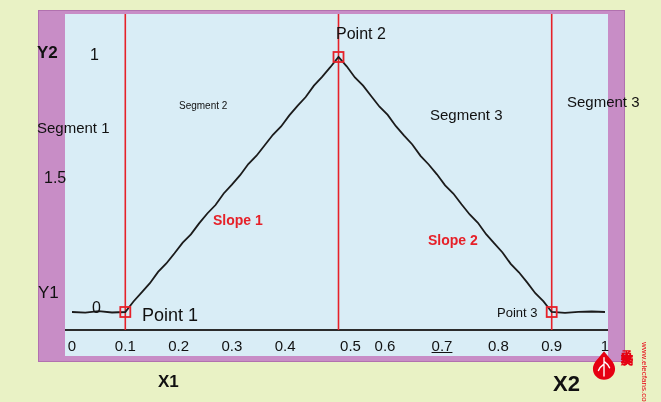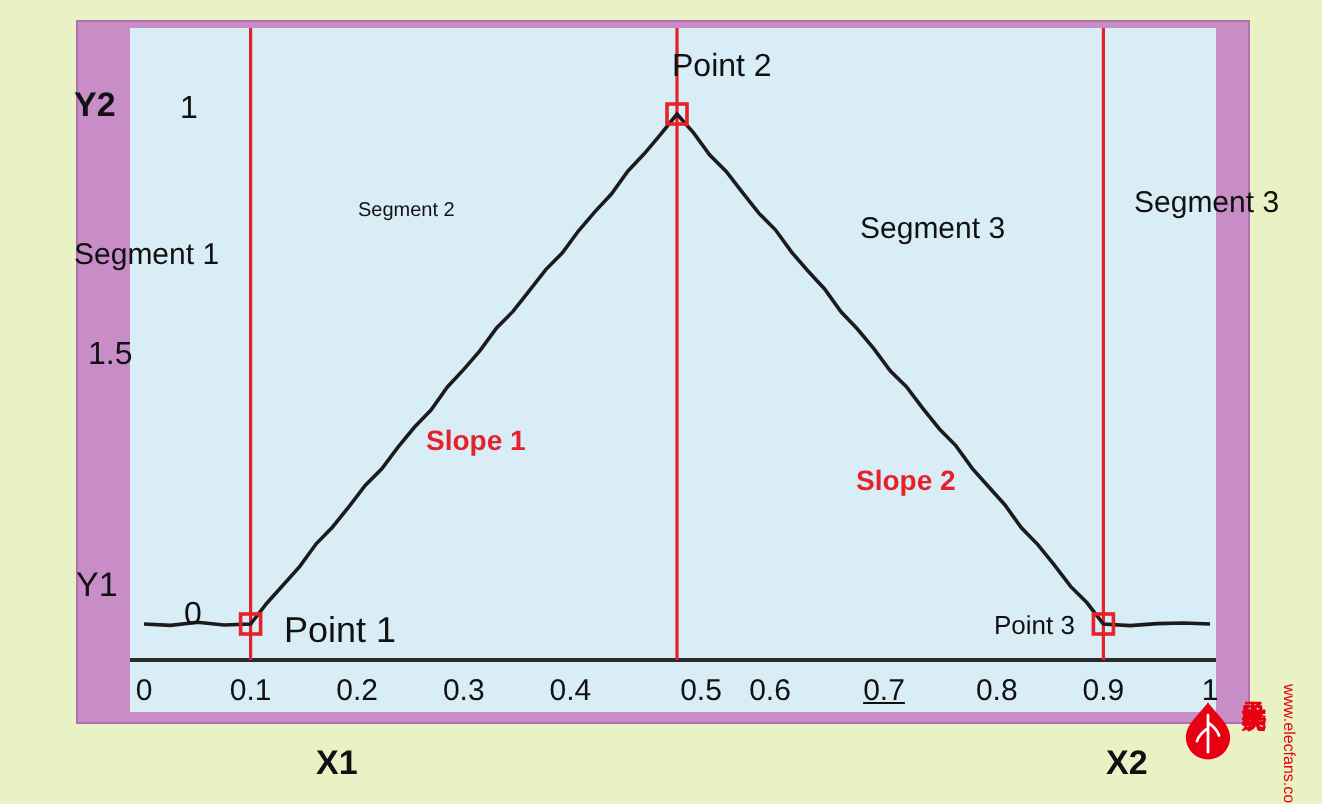--- a/index.html
+++ b/index.html
@@ -34,21 +34,21 @@
   .segment1{left:37px;top:120px;font-size:15px;text-align:center;}
   .segment2{left:179px;top:101px;font-size:10px;}
   .segment3{left:414px;top:107px;font-size:15px;margin-left:16px;}
   .segment4{left:567px;top:94px;font-size:15px;}
   .slope1{left:213px;top:213px;font-size:14px;font-weight:bold;}
   .slope2{left:428px;top:233px;font-size:14px;font-weight:bold;text-align:center;}
   .point1{left:142px;top:306px;font-size:18px;}
   .point2{left:336px;top:26px;font-size:16px;}
   .point3{left:497px;top:306px;font-size:13px;}
   .x1{left:114px;top:373px;font-size:17px;font-weight:bold;margin-left:44px;}
-  .x2{left:553px;top:373px;font-size:17px;font-weight:bold;}
+  .x2{left:553px;top:373px;font-size:22px;font-weight:bold;}
   .xtick{
     position:absolute;top:337px;transform:translateX(-50%);
     font-size:15px;color:#111;white-space:nowrap;
   }
   .watermark{position:absolute;left:590px;top:338px;width:71px;height:64px;}
   .wm-logo{position:absolute;left:2px;top:12px;width:24px;height:30px;}
   .wm-brand{
     position:absolute;left:28px;top:2px;
     writing-mode:vertical-rl;
     font-size:12px;font-weight:bold;letter-spacing:1px;

